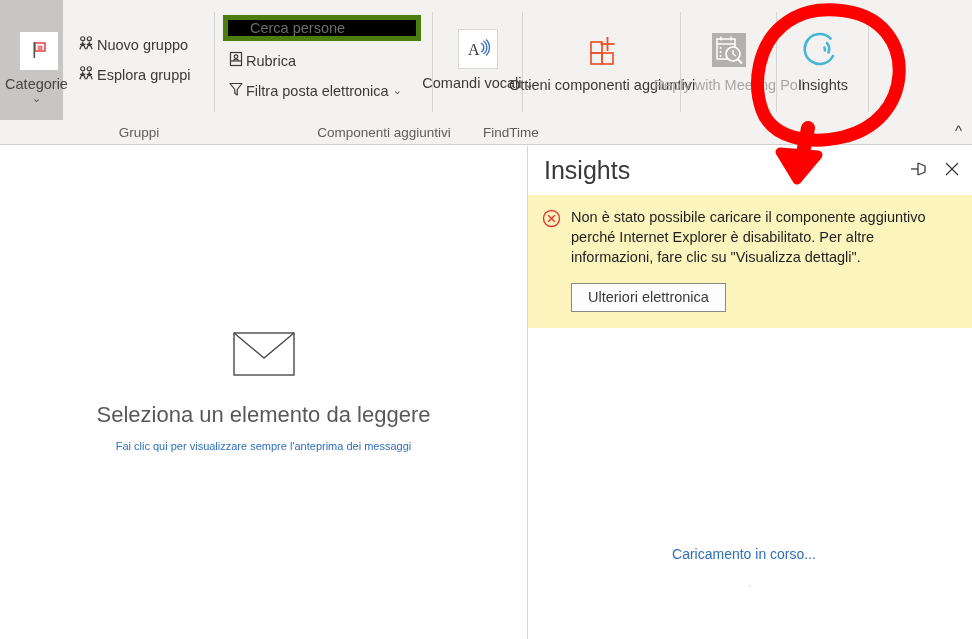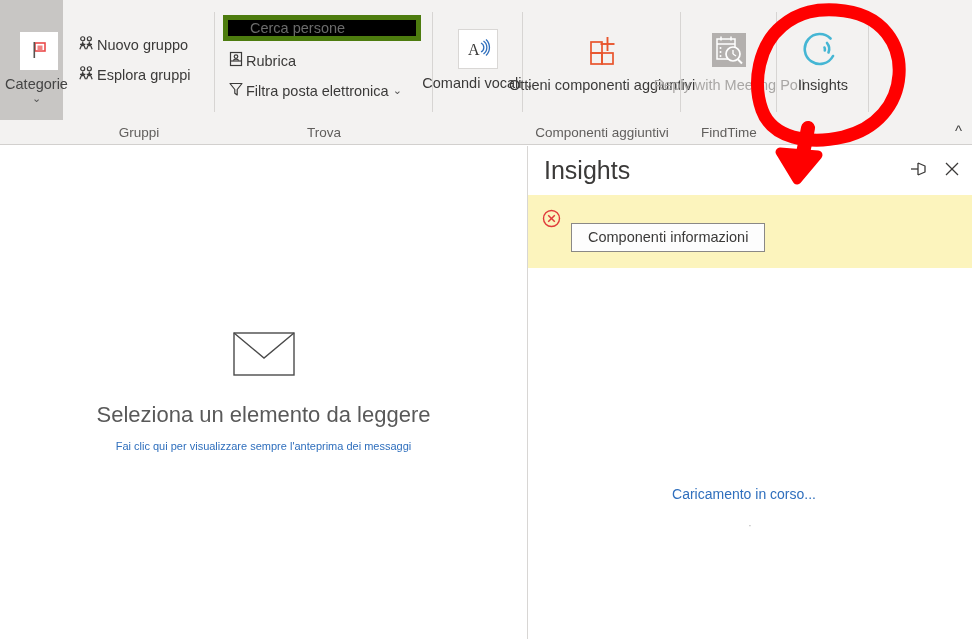--- a/index.html
+++ b/index.html
@@ -359,21 +359,20 @@
           <div class="big-lbl">
             <span>Insights</span>
           </div>
         </div>
         <div class="grp-sep"></div>
       </div>
     </div>
 
     <div class="grp-names">
       <div class="gname" style="width:152px">Gruppi</div>
-      <div class="gname" style="width:218px">Trova</div>
       <div class="gname" style="width:90px"></div>
       <div class="gname" style="width:158px">Componenti aggiuntivi</div>
       <div class="gname" style="width:96px">FindTime</div>
       <div class="gname" style="width:92px"></div>
     </div>
     <div class="ribbon-collapse">^</div>
   </div>
 
   <div class="reading-pane">
     <div class="env-wrap">
@@ -409,21 +408,22 @@
 
     <div class="err-banner">
       <span class="err-icon">
         <svg width="19" height="19" viewBox="0 0 19 19">
           <circle cx="9.5" cy="9.5" r="8" fill="none" stroke="#e03b3b" stroke-width="1.4"></circle>
           <line x1="6.2" y1="6.2" x2="12.8" y2="12.8" stroke="#e03b3b" stroke-width="1.5"></line>
           <line x1="12.8" y1="6.2" x2="6.2" y2="12.8" stroke="#e03b3b" stroke-width="1.5"></line>
         </svg>
       </span>
       <div style="flex:1">
-        <div class="err-btn">Componenti informazioni</div>
+        <div class="err-text">Non è stato possibile caricare il componente aggiuntivo perché Internet Explorer è disabilitato. Per altre informazioni, fare clic su "Visualizza dettagli".</div>
+        <div class="err-btn">Ulteriori elettronica</div>
       </div>
     </div>
 
     <div class="ip-body">
       <div class="loading-text">Caricamento in corso...</div>
       <div class="loading-dot">·</div>
     </div>
   </div>
 
   <svg class="annotation" viewBox="0 0 972 639">

